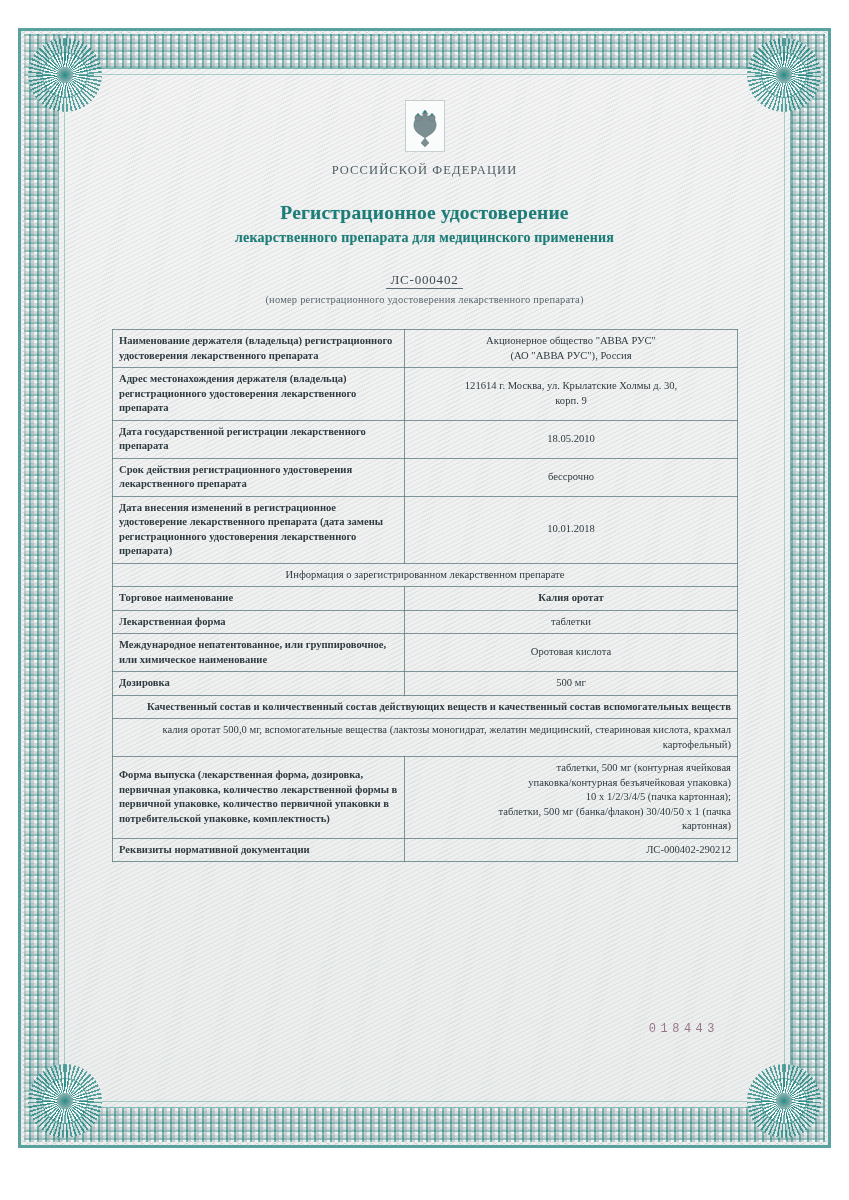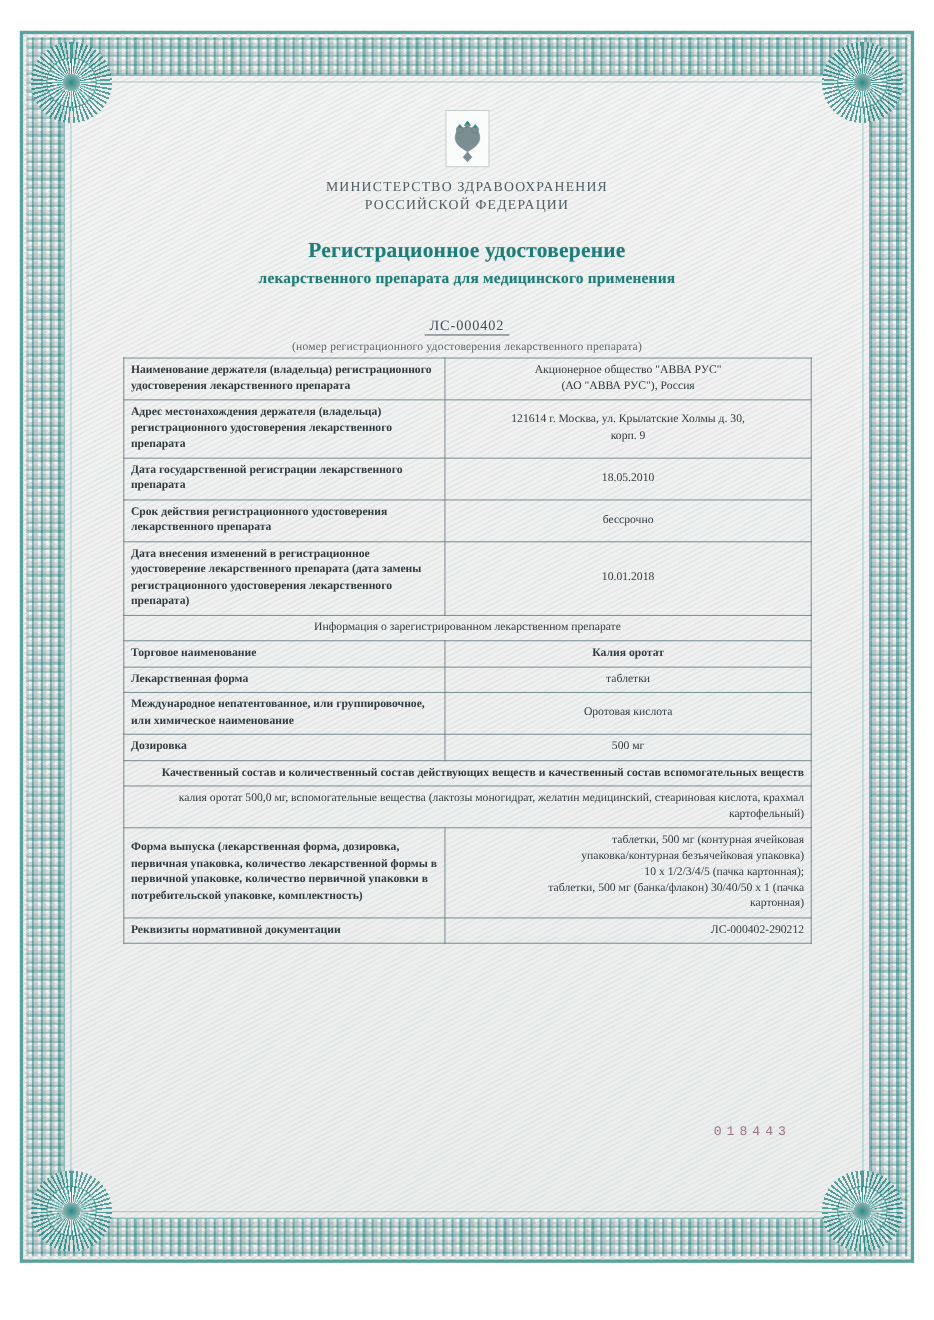--- a/index.html
+++ b/index.html
@@ -203,21 +203,21 @@
   #reg-number-caption {
     text-align: center;
     margin-top: 6px;
     font-size: 10.5px;
     color: #5a676d;
     letter-spacing: 0.2px;
   }
 
   
   #info-table {
-    margin-top: 4px;
+    margin-top: 24px;
     width: 100%;
     border-collapse: collapse;
     color: #2f3b41;
     table-layout: fixed;
   }
   #info-table td {
     border: 1px solid rgba(90,118,124,0.75);
     padding: 4px 6px;
     vertical-align: middle;
     font-size: 10.6px;
@@ -311,21 +311,20 @@
             <path d="M19 37 l-4 5 4 4 4 -4 z"></path>
           </g>
           <circle cx="19" cy="11" r="1.6" fill="#2a8a86"></circle>
           <circle cx="12" cy="14" r="1.1" fill="#2a8a86"></circle>
           <circle cx="26" cy="14" r="1.1" fill="#2a8a86"></circle>
         </svg>
       </div>
     </div>
 
     <div id="ministry">
-      <div>МИНИСТЕРСТВО ЗДРАВООХРАНЕНИЯ</div>
       <div>РОССИЙСКОЙ ФЕДЕРАЦИИ</div>
     </div>
 
     <div id="doc-title">
       <div>Регистрационное удостоверение</div>
       <div class="line2">лекарственного препарата для медицинского применения</div>
     </div>
 
     <div id="reg-number">
       <span>ЛС-000402</span>

